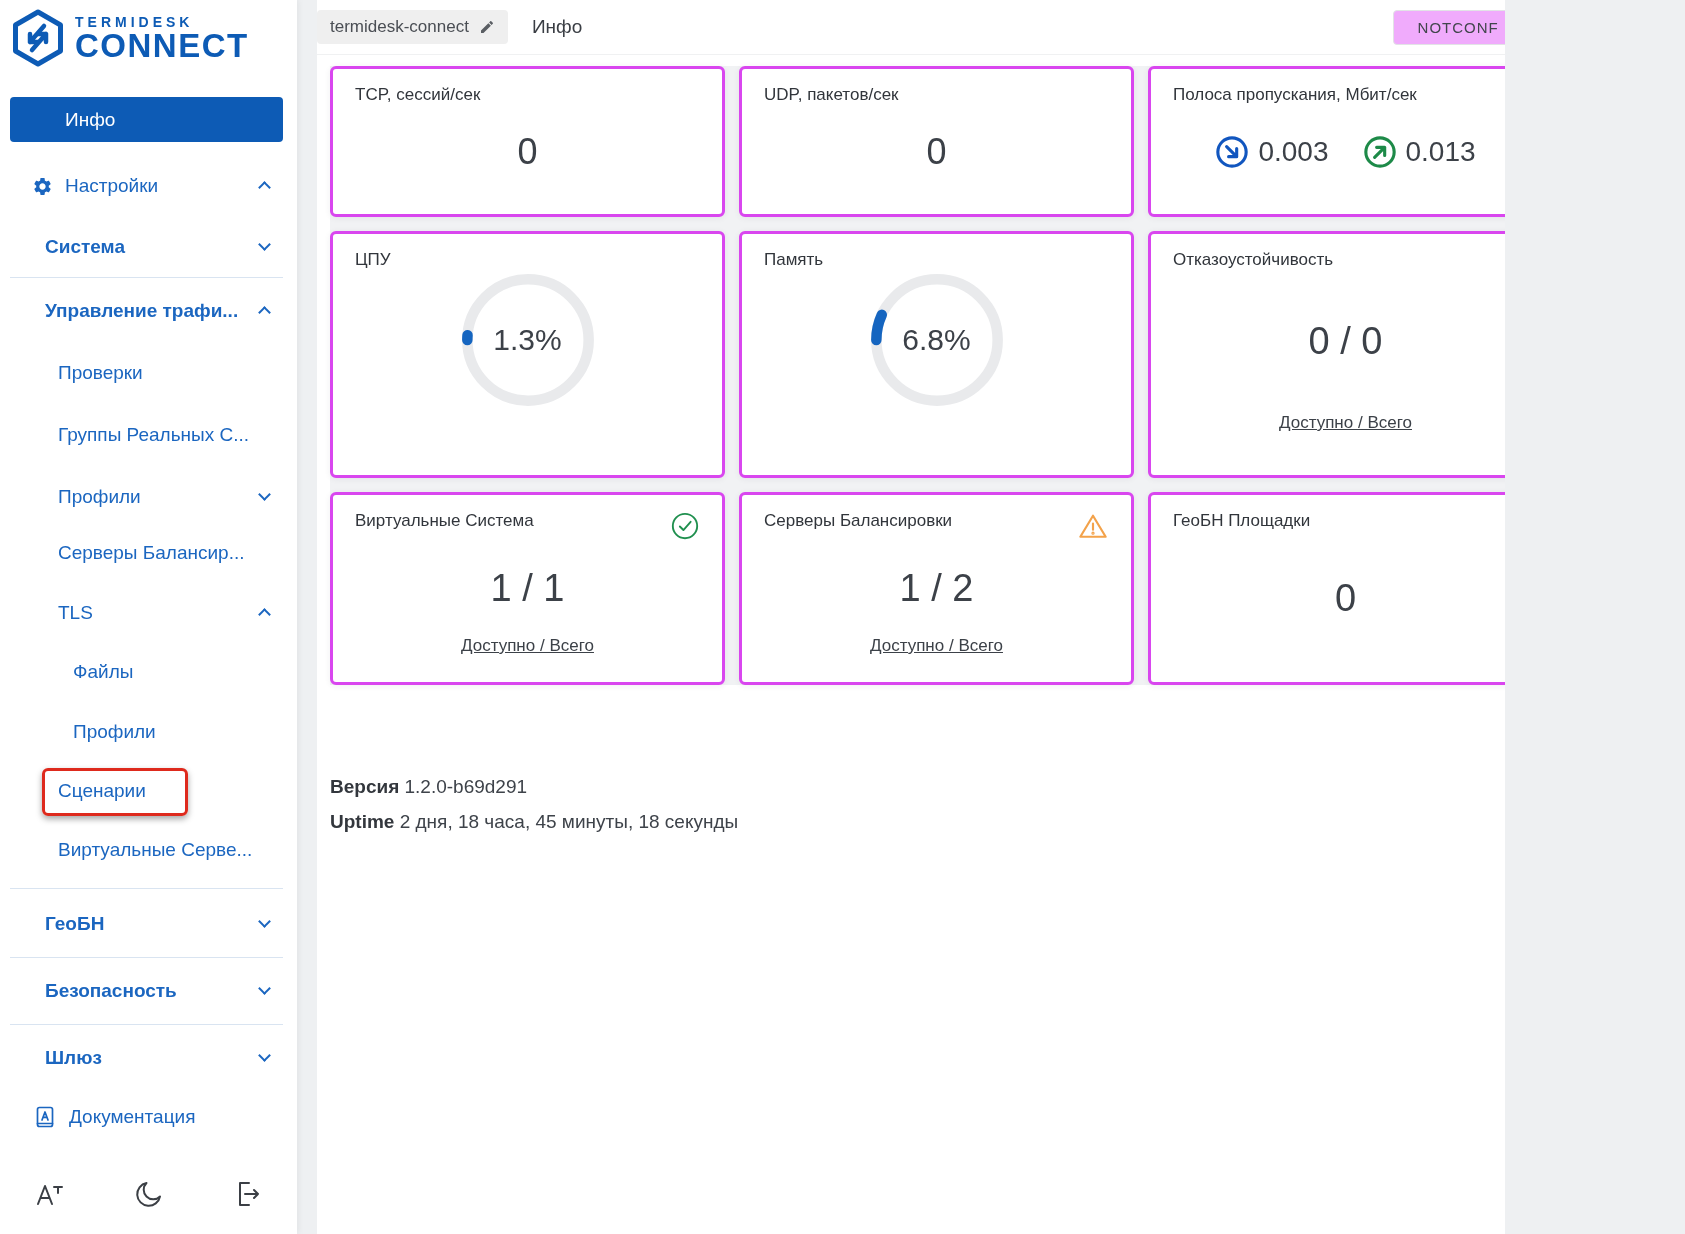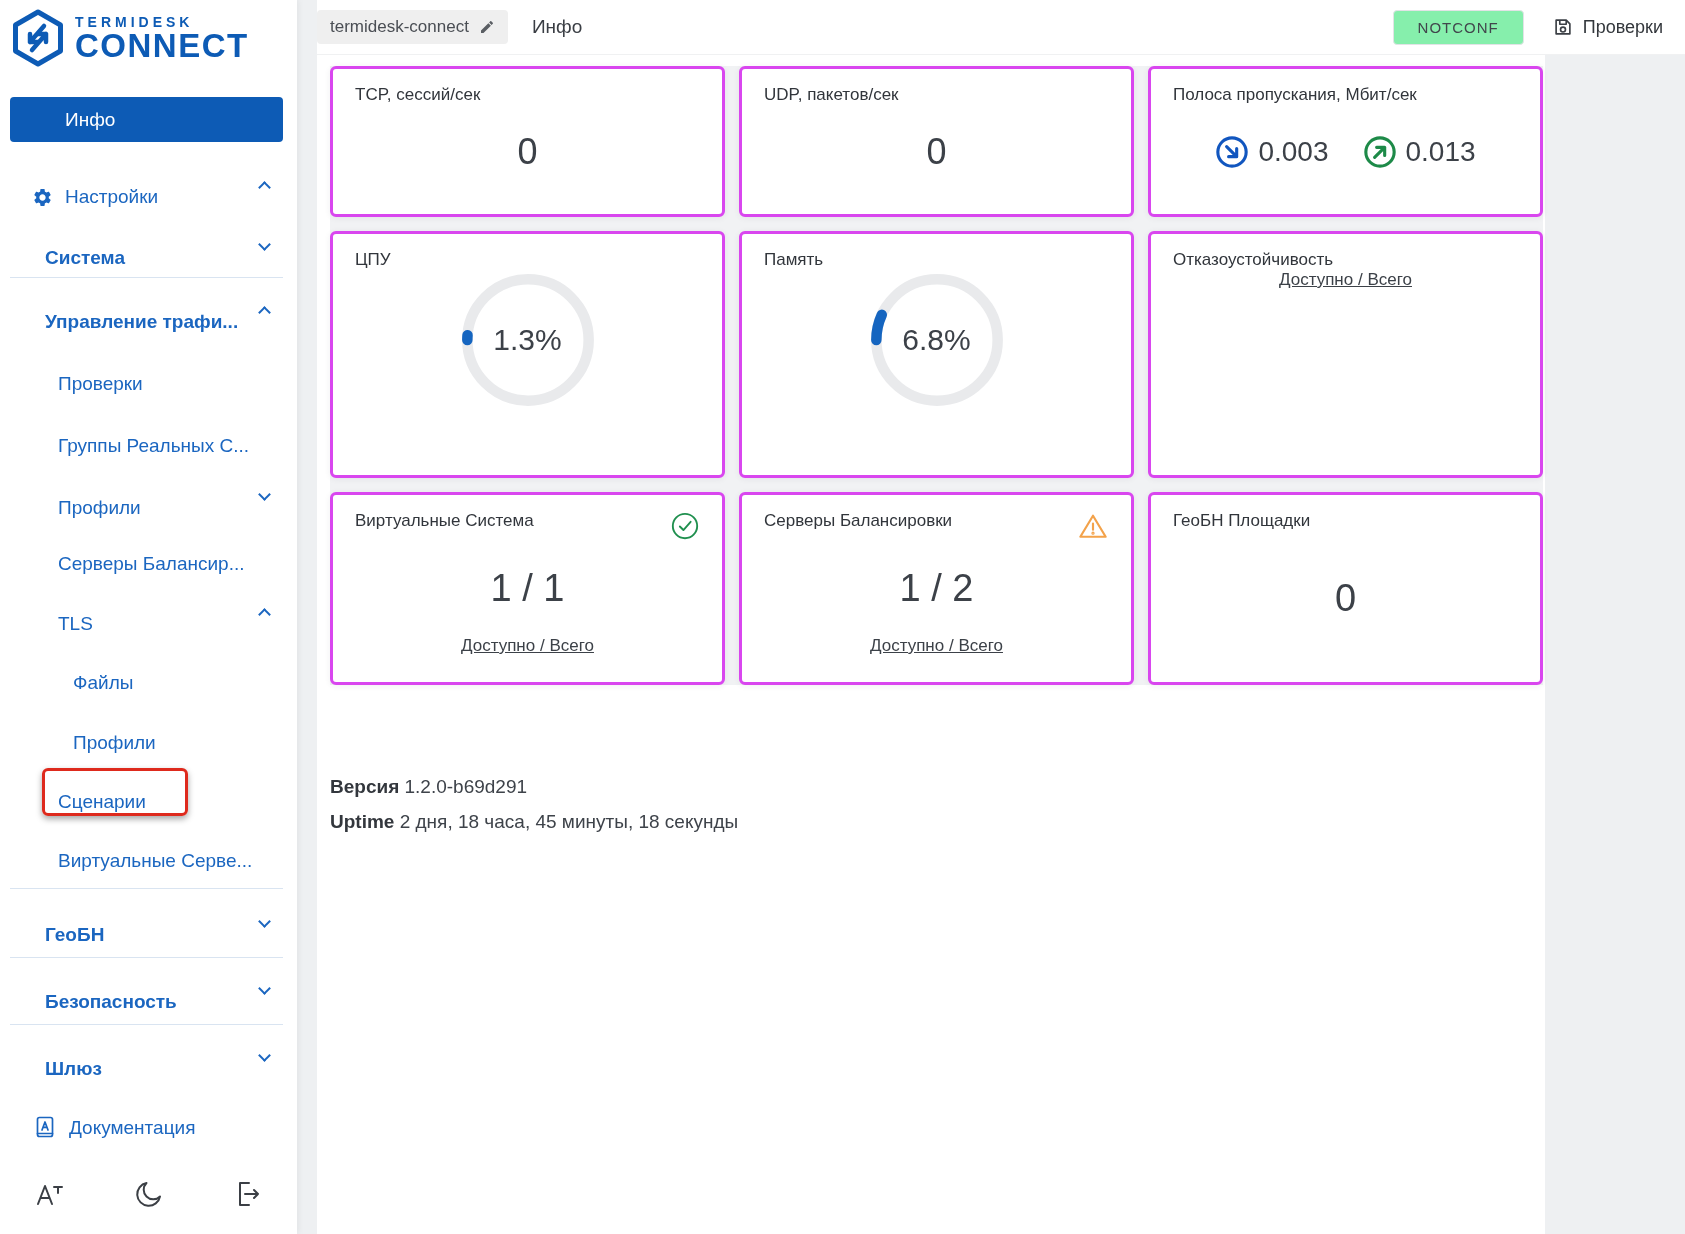--- a/index.html
+++ b/index.html
@@ -1,30 +1,30 @@
 <!DOCTYPE html>
 <html><head>
 <meta charset="utf-8">
 <style>
   * { margin:0; padding:0; box-sizing:border-box; }
   body { font-family:"Liberation Sans", sans-serif; background:#eef0f2; }
-  .app { position:relative; width:1685px; height:1234px; overflow:hidden; background:#eef0f2; }
+  .app { position:relative; width:1505px; height:1234px; overflow:hidden; background:#eef0f2; }
 
   
   .sidebar { position:absolute; left:0; top:0; width:297px; height:1234px; background:#fff;
              box-shadow:2px 0 6px rgba(0,0,0,.05); z-index:2; }
   .logo { position:absolute; left:10px; top:8px; display:flex; align-items:center; gap:9px; cursor:pointer; }
   .logo-text { display:flex; flex-direction:column; }
   .logo-line1 { font-size:14px; font-weight:700; letter-spacing:4px; color:#0d5bb5; }
   .logo-line2 { font-size:33px; font-weight:700; letter-spacing:1.5px; color:#0d5bb5; line-height:32px; }
 
   .nav-active { position:absolute; left:10px; right:14px; top:97px; height:45px; background:#0d5bb5;
                 border-radius:4px; color:#fff; font-size:19px; display:flex; align-items:center;
                 padding-left:55px; cursor:pointer; }
-  .nav-item { position:absolute; left:10px; right:0; height:44px; display:flex; align-items:flex-end;
+  .nav-item { position:absolute; left:10px; right:0; height:44px; display:flex; align-items:center;
               color:#1b66c0; font-size:19px; cursor:pointer; }
   .nav-item svg { margin-right:12px; flex:none; }
   .lvl0 { padding-left:35px;font-weight:bold; }
   .lvl1 { padding-left:48px; }
   .lvl2 { padding-left:63px; }
   .has-icon { padding-left:22px; }
   .doc-icon-item { padding-left:23px; }
   .chev { position:absolute; right:28px; top:50%; width:9px; height:9px;
           border-right:2.4px solid #1b66c0; border-bottom:2.4px solid #1b66c0; }
   .chev.down { transform:translateY(-7px) rotate(45deg); }
@@ -38,21 +38,21 @@
   .side-icons .icon-btn { cursor:pointer; display:flex; }
 
   
   .main { position:absolute; left:317px; top:0; width:1368px; height:1234px; }
   .topbar { position:absolute; left:0; top:0; width:1368px; height:55px; background:#fff;
             display:flex; align-items:center; border-bottom:1px solid #f0f1f2; }
   .host-chip { margin-left:0; display:flex; align-items:center; gap:10px; background:#efefef;
                border-radius:4px; padding:7px 13px; font-size:17px; color:#4a4e54; cursor:pointer; }
   .page-title { margin-left:24px; font-size:19px; color:#3a3e44; }
   .topbar-right { margin-left:auto; display:flex; align-items:center; gap:28px; padding-right:22px; }
-  .badge { border:1px solid #e2e3e6; background:#86efac; border-radius:4px; padding:8px 24px;
+  .badge { border:1px solid #e2e3e6; background:#f0abfc; border-radius:4px; padding:8px 24px;
            font-size:15px; letter-spacing:1px; color:#41464c; }
   .save-btn { display:flex; align-items:center; gap:9px; font-size:18px; color:#33373c; cursor:pointer; }
 
   .sheet { position:absolute; left:0; top:55px; width:1228px; height:1179px; background:#fff; }
   .grid { position:absolute; left:13px; top:11px; width:1213px; background:#f1f2f4;
           display:grid; grid-template-columns:1fr 1fr 1fr; grid-template-rows:151px 247px 193px; gap:14px; }
   .card { background:#fff; border:3px solid #d946ef; border-radius:6px;
           box-shadow:0 1px 6px rgba(40,40,60,.07); display:flex; flex-direction:column; padding:16px 22px; }
   .card-head { display:flex; justify-content:space-between; align-items:flex-start; }
   .card-title { font-size:17px; font-weight:500; color:#31353b; }
@@ -298,20 +298,21 @@
               </svg>
               <div class="donut-label">6.8%</div>
             </div>
           </div>
         </div>
 
         <div class="card">
           <div class="card-head">
               <span class="card-title">Отказоустойчивость</span>
             </div>
+          <div class="big-center">0 / 0</div>
           <div class="caption mb-cap">Доступно / Всего</div>
         </div>
 
         <div class="card">
           <div class="card-head">
             <span class="card-title">Виртуальные Система</span>
             <svg width="30" height="30" viewBox="0 0 32 32" fill="none" stroke="#1f8f4e" stroke-width="2" stroke-linecap="round" stroke-linejoin="round">
               <circle cx="16" cy="16" r="13"></circle>
               <path d="M10.5 16.5 l3.8 3.8 L22 11.5"></path>
             </svg>

